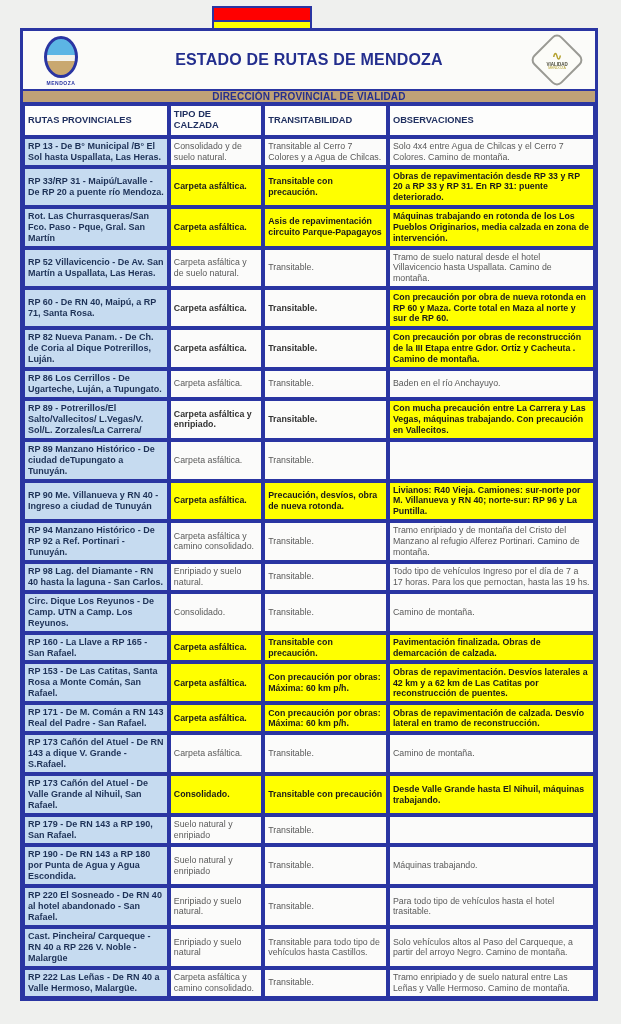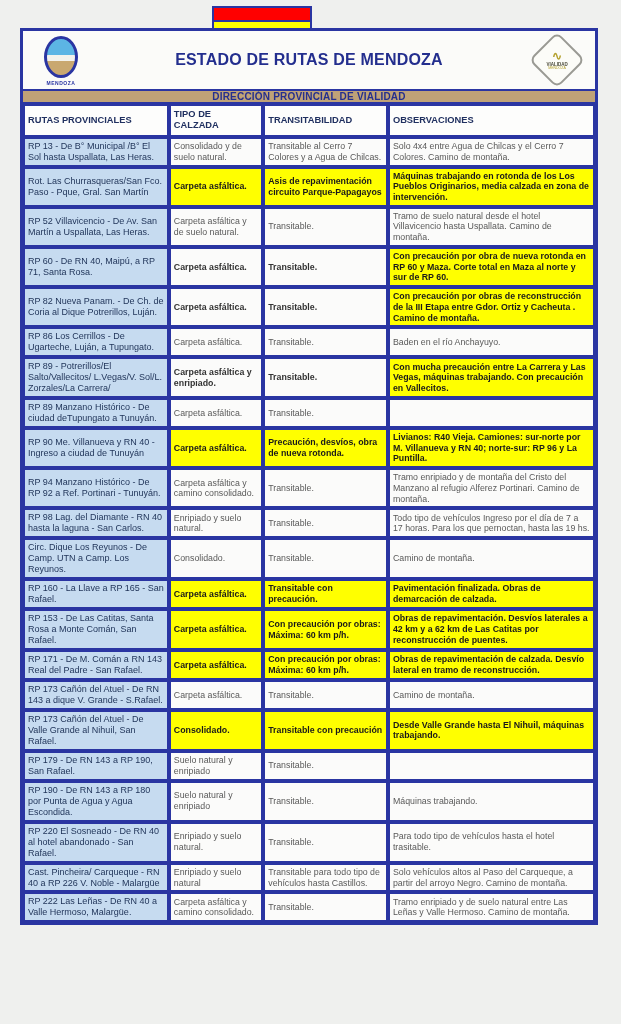--- a/index.html
+++ b/index.html
@@ -57,21 +57,21 @@
   col.c1{width:25.5%}col.c2{width:16.5%}col.c3{width:21.8%}col.c4{width:36.2%}
   th,td{
     border:2px solid #2a35a2;box-sizing:border-box;
     padding:2px 3px;font-size:8.8px;line-height:1.22;vertical-align:middle;text-align:left;
     word-wrap:break-word;
   }
   th{
     background:#fdfdfc;color:#203060;font-size:9.3px;font-weight:bold;padding:3px 3px;
   }
   td{height:23px;background:#fbfbfa;color:#595959;}
-  td.route{background:#c6dbf0;color:#1d3156;font-weight:normal;font-size:9px;}
+  td.route{background:#c6dbf0;color:#1d3156;font-weight:bold;font-size:9px;}
   td.hl{background:#ffff00;color:#262626;}
   td.b{font-weight:bold;color:#333333;}
   td.hl.b{color:#1a1a1a;}
 
   
   .legend{display:flex;align-items:stretch;margin:6px 0 0 212px;}
   .legend-swatches{width:100px;border:2px solid #2a35a2;box-sizing:border-box;}
   .legend-swatches .sw{height:12px;}
   .legend-swatches .sw:first-child{border-bottom:2px solid #2a35a2;}
   .legend-labels{margin-left:4px;display:flex;flex-direction:column;justify-content:flex-end;padding:0;margin-top:23px;}
@@ -123,20 +123,26 @@
         </tr>
       </thead>
       <tbody>
           <tr>
       <td class="route">RP 13 - De B° Municipal /B° El Sol hasta Uspallata, Las Heras.</td>
       <td>Consolidado y de suelo natural.</td>
       <td>Transitable al Cerro 7 Colores y a Agua de Chilcas.</td>
       <td>Solo 4x4 entre  Agua de Chilcas y el Cerro 7 Colores. Camino de montaña.</td>
     </tr>
           <tr>
+      <td class="route">RP 33/RP 31 - Maipú/Lavalle - De RP 20 a puente río Mendoza.</td>
+      <td class="hl b">Carpeta asfáltica.</td>
+      <td class="hl b">Transitable con precaución.</td>
+      <td class="hl b">Obras de repavimentación desde RP 33 y RP 20 a RP 33 y RP 31.  En RP 31: puente deteriorado.</td>
+    </tr>
+          <tr>
       <td class="route">Rot. Las Churrasqueras/San Fco. Paso - Pque, Gral. San Martín</td>
       <td class="hl b">Carpeta asfáltica.</td>
       <td class="hl b">Asis de repavimentación circuito Parque-Papagayos</td>
       <td class="hl b">Máquinas trabajando en rotonda de los Los Pueblos Originarios, media calzada en zona de intervención.</td>
     </tr>
           <tr>
       <td class="route">RP 52 Villavicencio - De Av. San Martín a Uspallata, Las Heras.</td>
       <td>Carpeta asfáltica y de suelo natural.</td>
       <td>Transitable.</td>
       <td>Tramo de suelo natural desde el hotel Villavicencio hasta Uspallata. Camino de montaña.</td>

